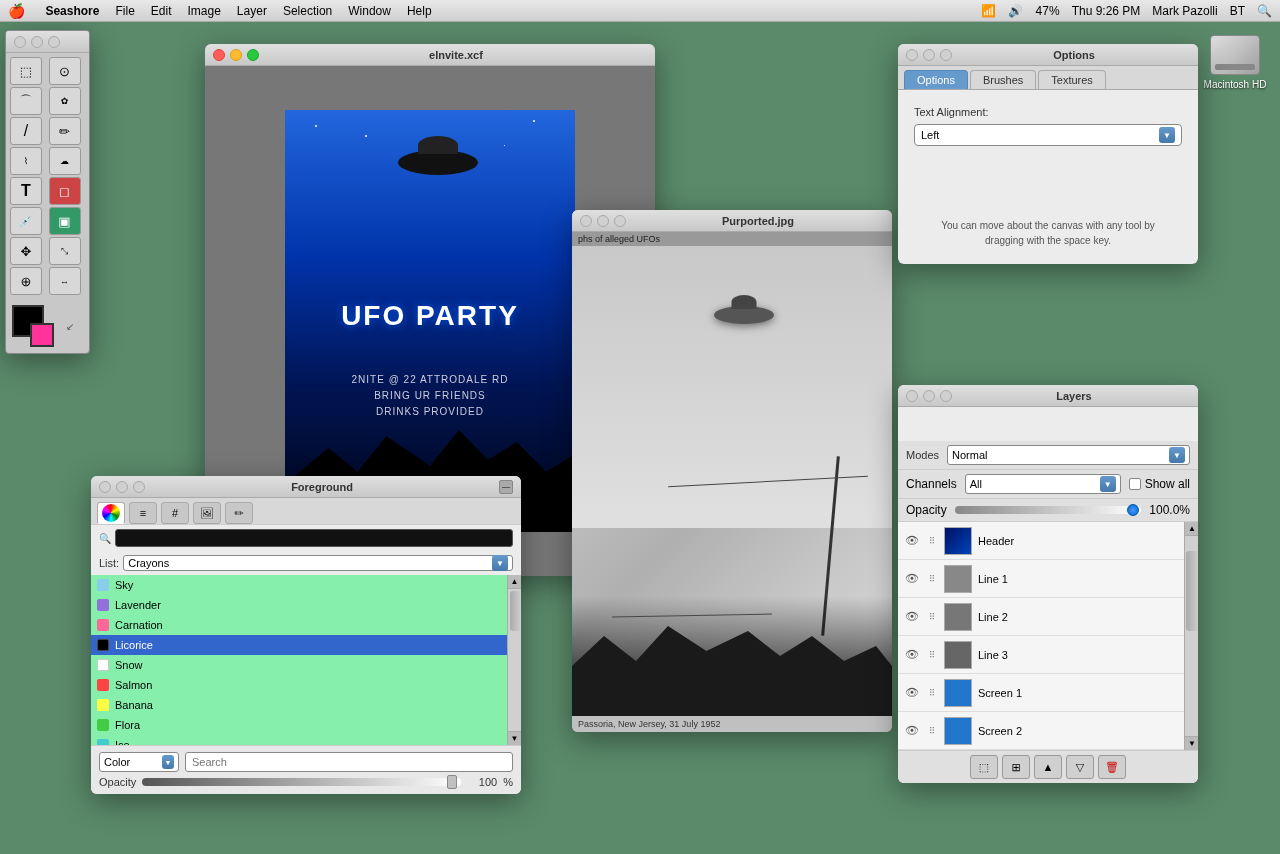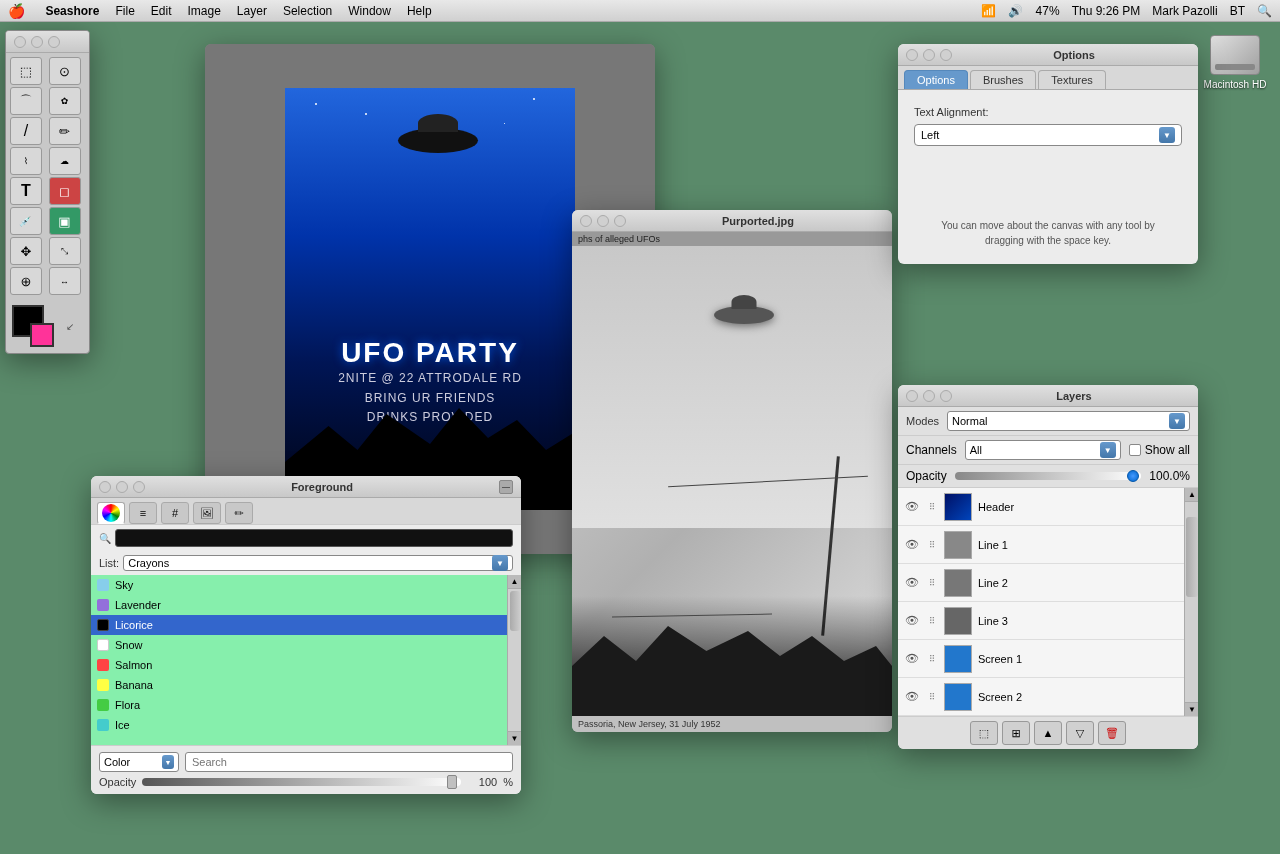--- a/index.html
+++ b/index.html
@@ -180,36 +180,37 @@
       height: 18px;
       background: #222;
       border-radius: 50% 50% 0 0;
       position: absolute;
       top: -14px;
       left: 50%;
       transform: translateX(-50%);
     }
     .poster-text {
       position: absolute;
-      bottom: 83px;
+      bottom: 112px;
       text-align: center;
       color: #fff;
     }
     .poster-title {
       font-size: 28px;
       font-weight: 900;
       font-family: 'Arial Black', sans-serif;
       letter-spacing: 2px;
       text-shadow: 0 0 10px rgba(0,100,255,0.8);
     }
     .poster-subtitle {
-      font-size: 12px;
+      font-size: 10px;
       letter-spacing: 1px;
       line-height: 1.6;
       color: #ccd;
+      margin-top: 40px;
     }
     .tree-silhouette {
       position: absolute;
       bottom: 0;
       left: 0;
       right: 0;
       height: 120px;
       background: #000;
       clip-path: polygon(0 100%, 0 60%, 15% 30%, 25% 50%, 35% 20%, 50% 45%, 60% 15%, 70% 40%, 80% 25%, 90% 50%, 100% 35%, 100% 100%);
     }
@@ -364,20 +365,21 @@
       width: 300px;
       background: #ececec;
     }
     .layers-toolbar {
       display: flex;
       align-items: center;
       padding: 4px 8px;
       gap: 8px;
       background: #e0e0e0;
       border-bottom: 1px solid #ccc;
+      margin-top: 34px;
     }
     .layers-toolbar label {
       font-size: 11px;
       color: #333;
     }
     .mode-select {
       display: flex;
       align-items: center;
       background: #fff;
       border: 1px solid #888;
@@ -756,20 +758,28 @@
   <div class="color-swatch-area">
     <div style="position:relative;width:50px;height:42px;">
       <div class="swatch-fg"></div>
       <div class="swatch-bg"></div>
     </div>
     <div class="swap-icon">↙</div>
   </div>
 </div>
 
 <div class="window main-canvas-window">
+  <div class="window-titlebar">
+    <div class="traffic-lights">
+      <div class="tl tl-red"></div>
+      <div class="tl tl-yellow"></div>
+      <div class="tl tl-green"></div>
+    </div>
+    <span class="window-title">eInvite.xcf</span>
+  </div>
   <div class="canvas-area">
     <div class="ufo-poster">
       <div style="position:absolute;top:0;left:0;right:0;bottom:0;background:linear-gradient(to bottom, #2266dd 0%, #0033aa 35%, #001555 65%, #000311 100%);"></div>
 
       <div style="position:absolute;top:15px;left:30px;width:2px;height:2px;background:#fff;border-radius:50%;"></div>
       <div style="position:absolute;top:25px;left:80px;width:2px;height:2px;background:#fff;border-radius:50%;"></div>
       <div style="position:absolute;top:10px;right:40px;width:2px;height:2px;background:#fff;border-radius:50%;"></div>
       <div style="position:absolute;top:35px;right:70px;width:1px;height:1px;background:#fff;border-radius:50%;"></div>
 
       <div class="ufo-silhouette">
@@ -961,20 +971,24 @@
   <div class="color-list-area">
     <div class="color-list">
       <div class="color-list-item">
         <div class="color-dot" style="background:#87ceeb;"></div>
         <span>Sky</span>
       </div>
       <div class="color-list-item">
         <div class="color-dot" style="background:#9370db;"></div>
         <span>Lavender</span>
       </div>
+      <div class="color-list-item">
+        <div class="color-dot" style="background:#ff6699;"></div>
+        <span>Carnation</span>
+      </div>
       <div class="color-list-item selected">
         <div class="color-dot" style="background:#000;border:1px solid #444;"></div>
         <span>Licorice</span>
       </div>
       <div class="color-list-item">
         <div class="color-dot" style="background:#fff;border:1px solid #ccc;"></div>
         <span>Snow</span>
       </div>
       <div class="color-list-item">
         <div class="color-dot" style="background:#ff4444;"></div>

